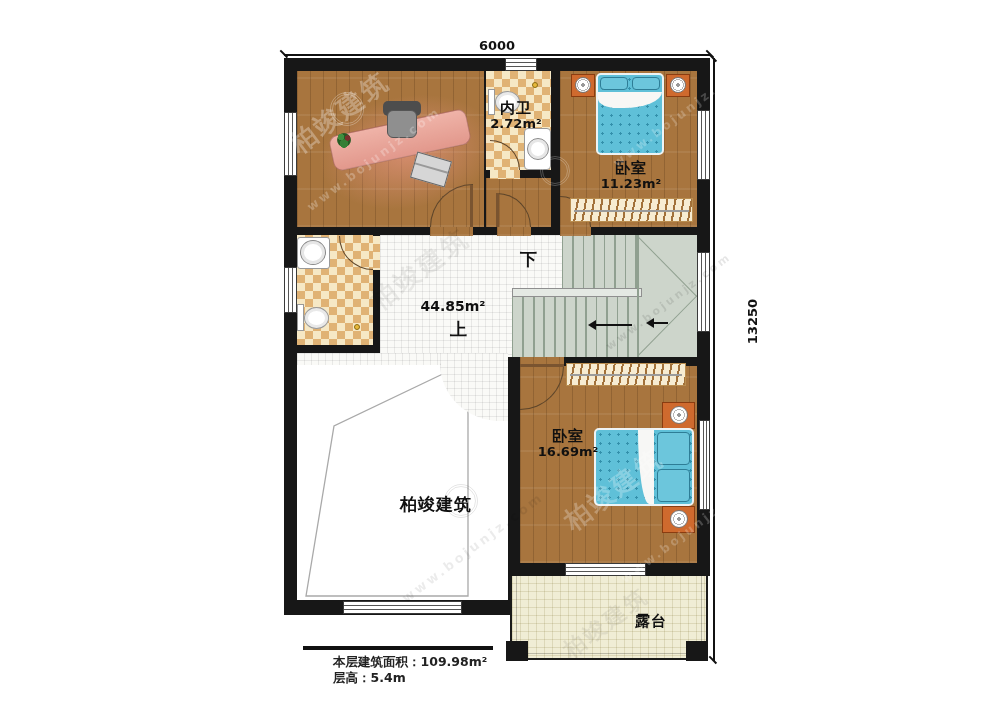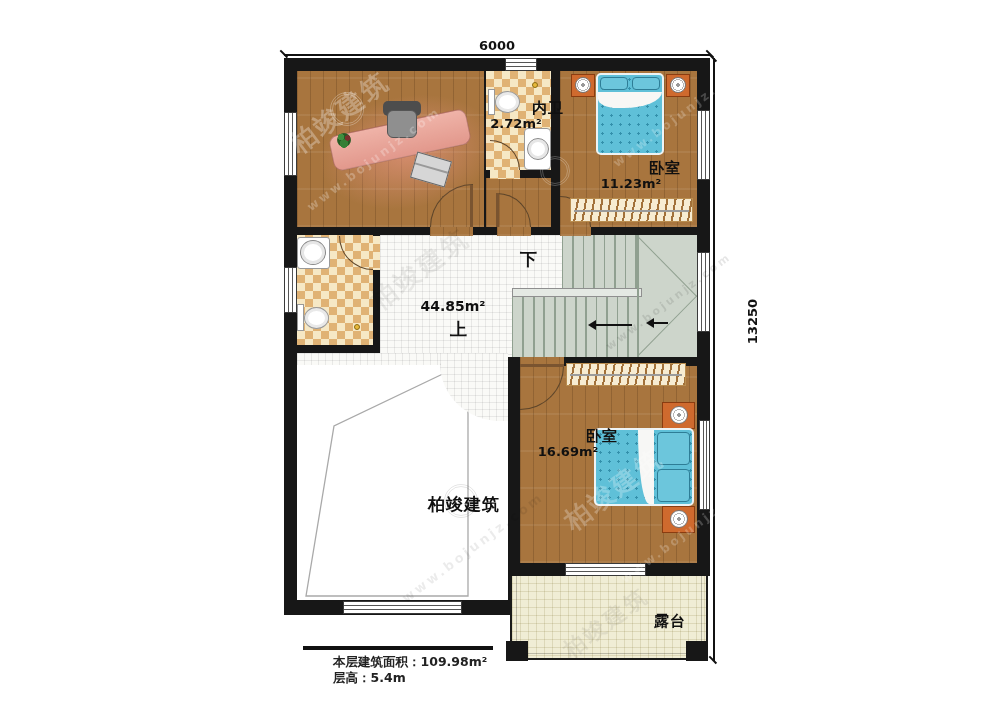--- a/index.html
+++ b/index.html
@@ -36,21 +36,21 @@
   .pillow{background:#6cc6dc;border:1px solid #2e7d96;border-radius:4px;}
   .fold{background:#f7f7f5;}
   .ns{background:#cf6a2e;border:1px solid #8a3c10;}
   .lamp{border-radius:50%;background:radial-gradient(circle,#999 0 2px,#fff 2px 5px,#b5b5b5 5px 6px,#fdfdfd 6px);
         border:1px solid #777;}
   .ward{background:#f7ecd2;border:1px solid #b98d4f;
         background-image:repeating-linear-gradient(100deg,transparent 0 6px,#a2713a 6px 8px);}
   .wardrail{background:#9b9b9b;height:2px;}
   .white-fix{background:#fff;border:1px solid #999;}
   .label{position:absolute;text-align:center;color:#101010;line-height:1.15;font-weight:bold;white-space:nowrap;}
-  .label .nm{font-size:15px;letter-spacing:1px;display:block;text-align:right;}
+  .label .nm{font-size:15px;letter-spacing:1px;display:block;}
   .label .ar{font-size:13px;display:block;}
   .wm{position:absolute;font-weight:bold;letter-spacing:3px;white-space:nowrap;pointer-events:none;
       transform:rotate(-37deg);}
   .wmlogo{position:absolute;border-radius:50%;pointer-events:none;}
   .dimtick{position:absolute;width:10px;height:1.6px;background:#111;transform:rotate(45deg);}
   .arrowheadL{width:0;height:0;border:5px solid transparent;border-right:8px solid #111;}
 </style>
 </head>
 <body>
 

